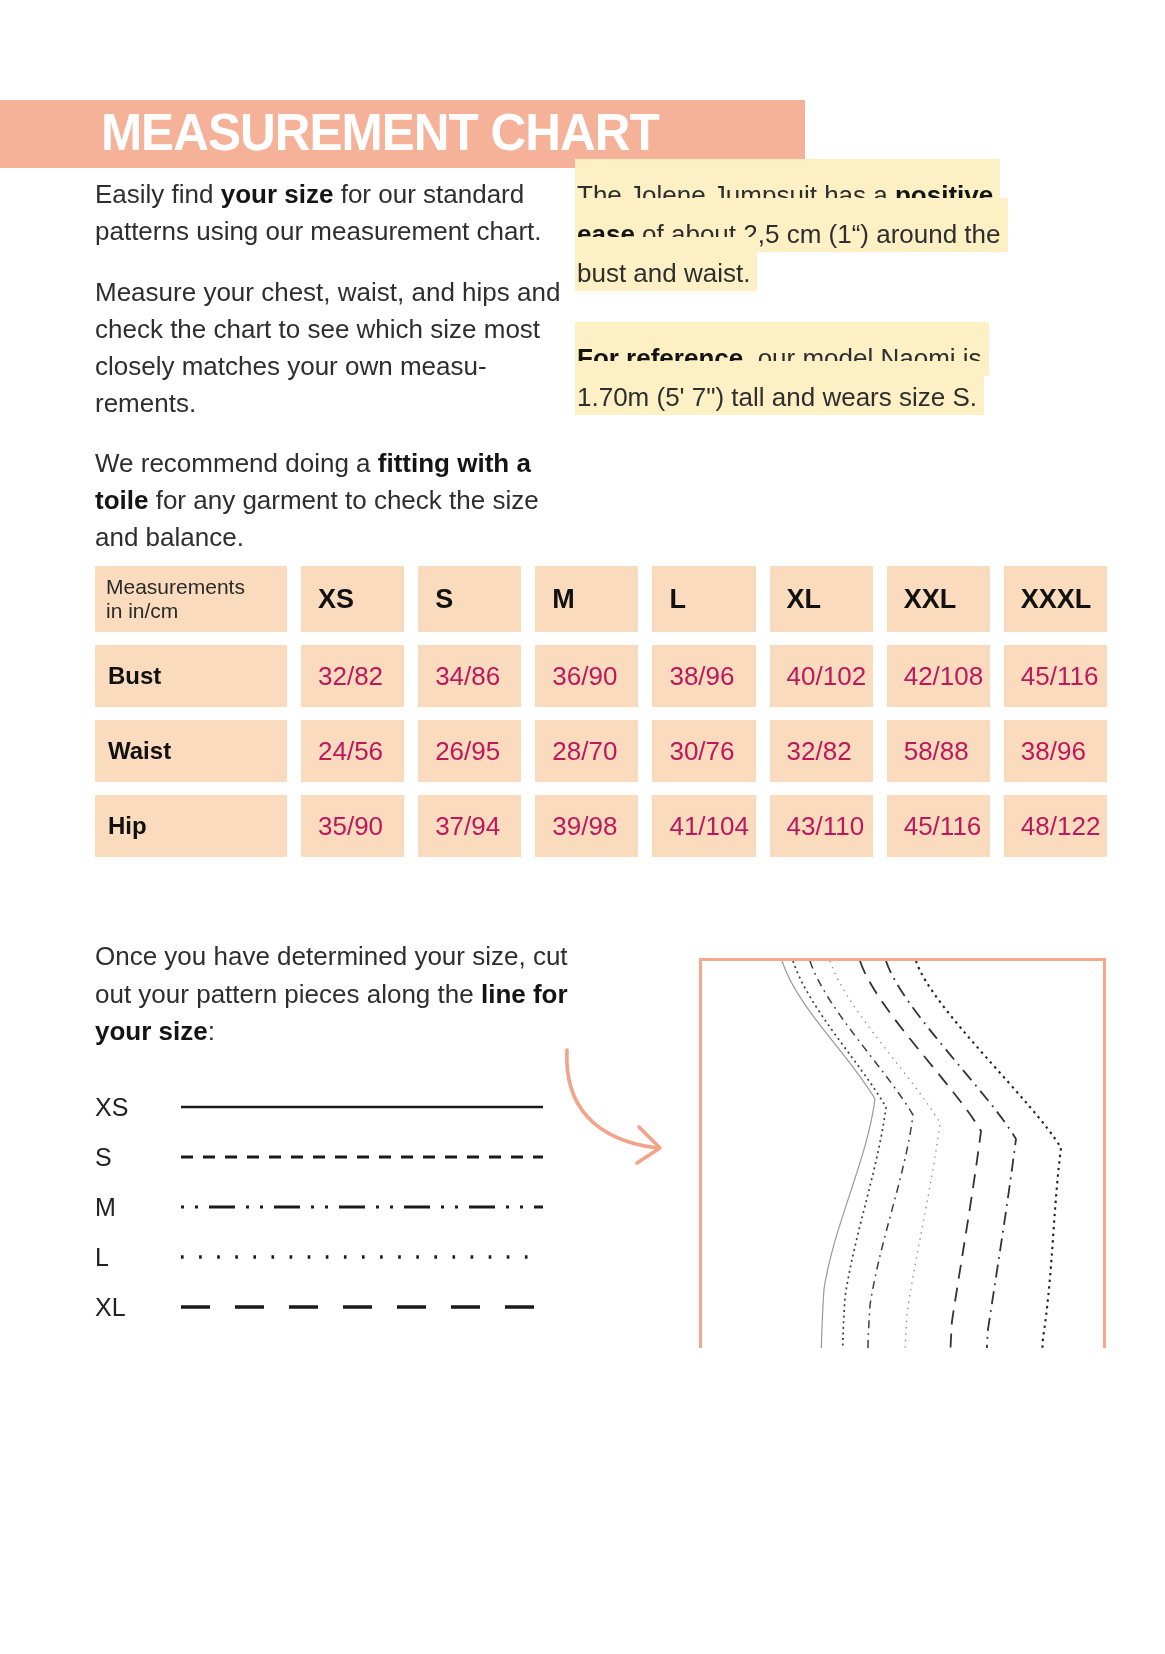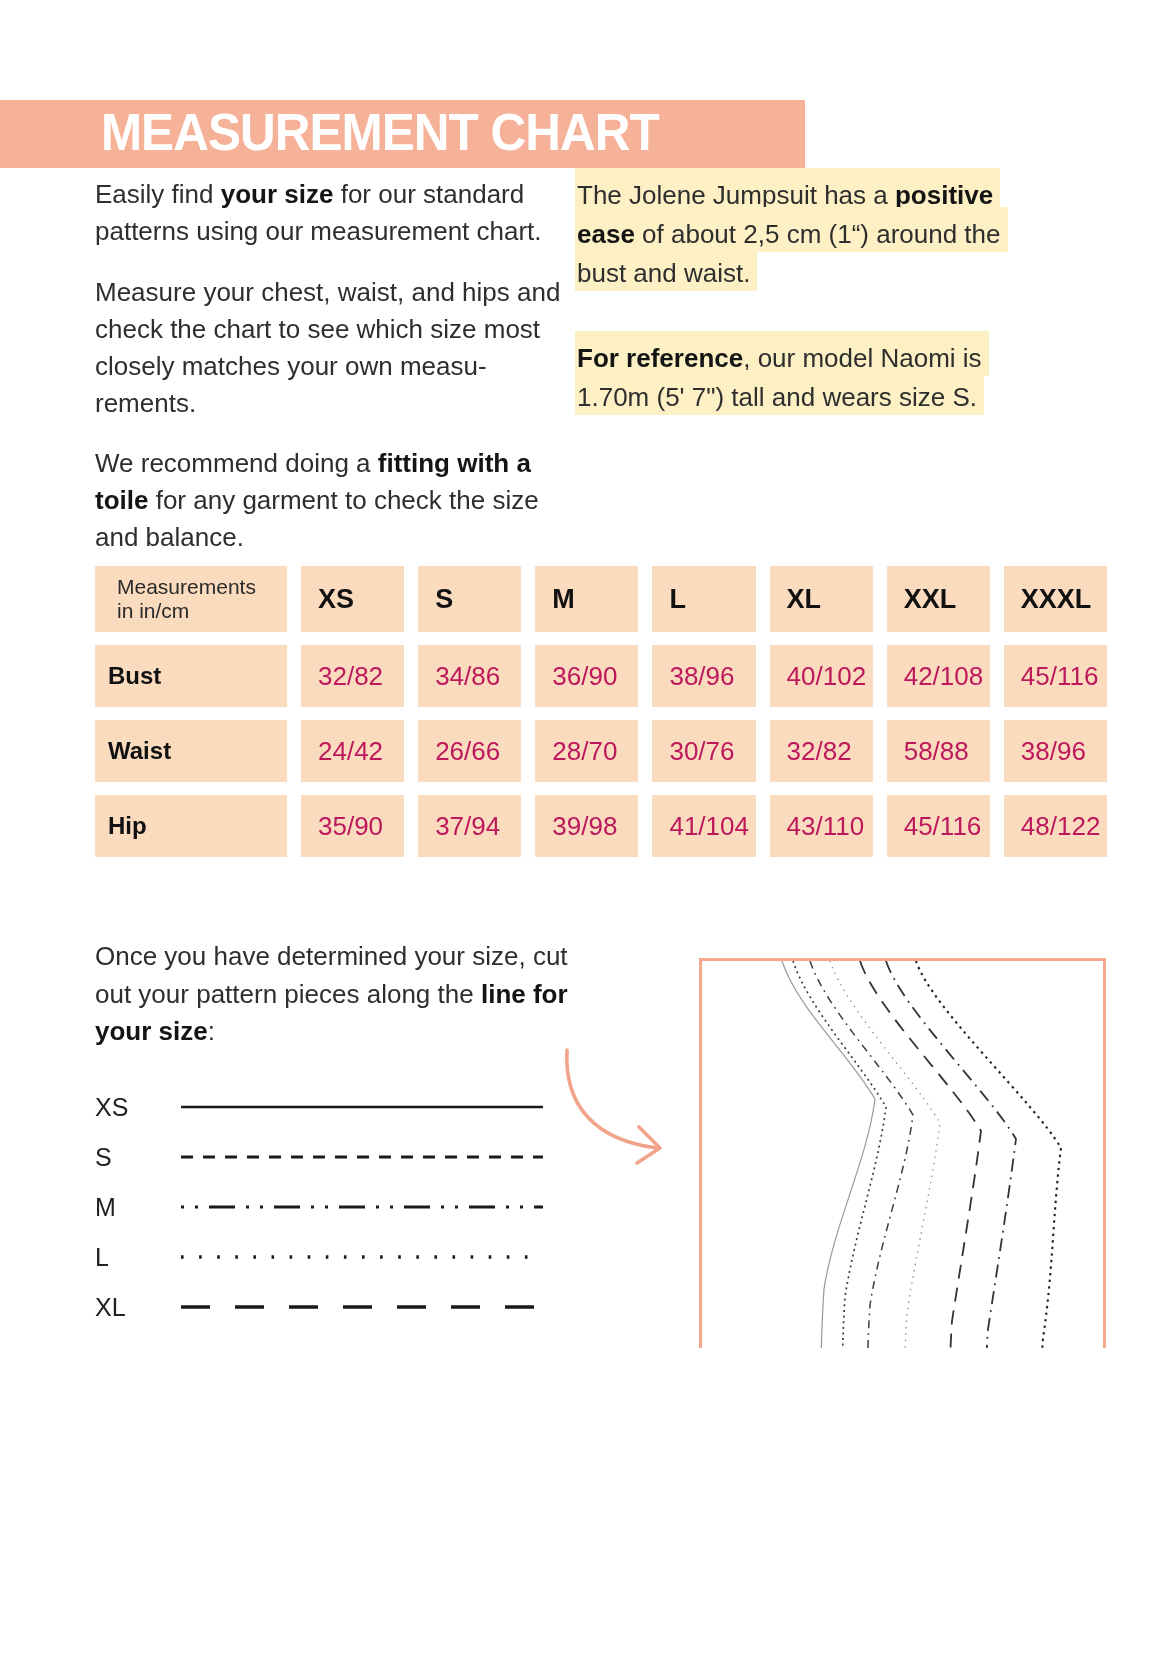--- a/index.html
+++ b/index.html
@@ -10,31 +10,31 @@
   .band{position:absolute;left:0;top:100px;width:805px;height:68px;background:#F6B299;}
   .band h1{margin:0;padding-left:104px;line-height:66px;font-size:51px;font-weight:bold;
            letter-spacing:-1px;color:#ffffff;transform:scaleX(0.97);transform-origin:left center;white-space:nowrap;}
 
   
   .col{position:absolute;top:176px;font-size:26px;line-height:1.42;}
   .col-left{left:95px;width:472px;}
   .col-right{left:575px;width:448px;line-height:1.5;}
   .col p{margin:0 0 24px 0;}
   .col b{color:#141414;}
-  .hl{background:#FCF0C4;padding:12px 7px 3px 2px;-webkit-box-decoration-break:clone;box-decoration-break:clone;}
+  .hl{background:#FCF0C4;padding:21px 7px 3px 2px;-webkit-box-decoration-break:clone;box-decoration-break:clone;}
   .col-right p{margin:0 0 20px 0;}
   .col-right .gap{height:26px;}
 
   
   .size-table{position:absolute;left:95px;top:566px;width:1012px;
     display:grid;grid-template-columns:192px repeat(7,1fr);
     grid-template-rows:66px 62px 62px 62px;column-gap:14px;row-gap:13px;}
   .cell{background:#FADBBE;display:flex;align-items:center;}
   .t-corner{flex-direction:column;align-items:flex-start;justify-content:center;
-    padding-left:22px;font-size:21px;line-height:1.15;color:#2a2a2a;}
+    padding-left:11px;font-size:21px;line-height:1.15;color:#2a2a2a;}
   .t-size{font-size:27px;font-weight:bold;color:#111;padding-left:17px;}
   .t-label{font-size:24px;font-weight:bold;color:#111;padding-left:13px;}
   .t-val{font-size:26px;color:#be185d;padding-left:17px;}
 
   
   .cut-text{position:absolute;left:95px;top:938px;width:492px;font-size:26px;line-height:1.45;}
   .cut-text b{color:#141414;}
 
   
   .legend{position:absolute;left:95px;top:1095px;width:460px;}
@@ -93,22 +93,22 @@
     <div class="cell t-label">Bust</div>
     <div class="cell t-val">32/82</div>
     <div class="cell t-val">34/86</div>
     <div class="cell t-val">36/90</div>
     <div class="cell t-val">38/96</div>
     <div class="cell t-val">40/102</div>
     <div class="cell t-val">42/108</div>
     <div class="cell t-val">45/116</div>
 
     <div class="cell t-label">Waist</div>
-    <div class="cell t-val">24/42</div>
-    <div class="cell t-val">26/66</div>
+    <div class="cell t-val">24/56</div>
+    <div class="cell t-val">26/95</div>
     <div class="cell t-val">28/70</div>
     <div class="cell t-val">30/76</div>
     <div class="cell t-val">32/82</div>
     <div class="cell t-val">58/88</div>
     <div class="cell t-val">38/96</div>
 
     <div class="cell t-label">Hip</div>
     <div class="cell t-val">35/90</div>
     <div class="cell t-val">37/94</div>
     <div class="cell t-val">39/98</div>

